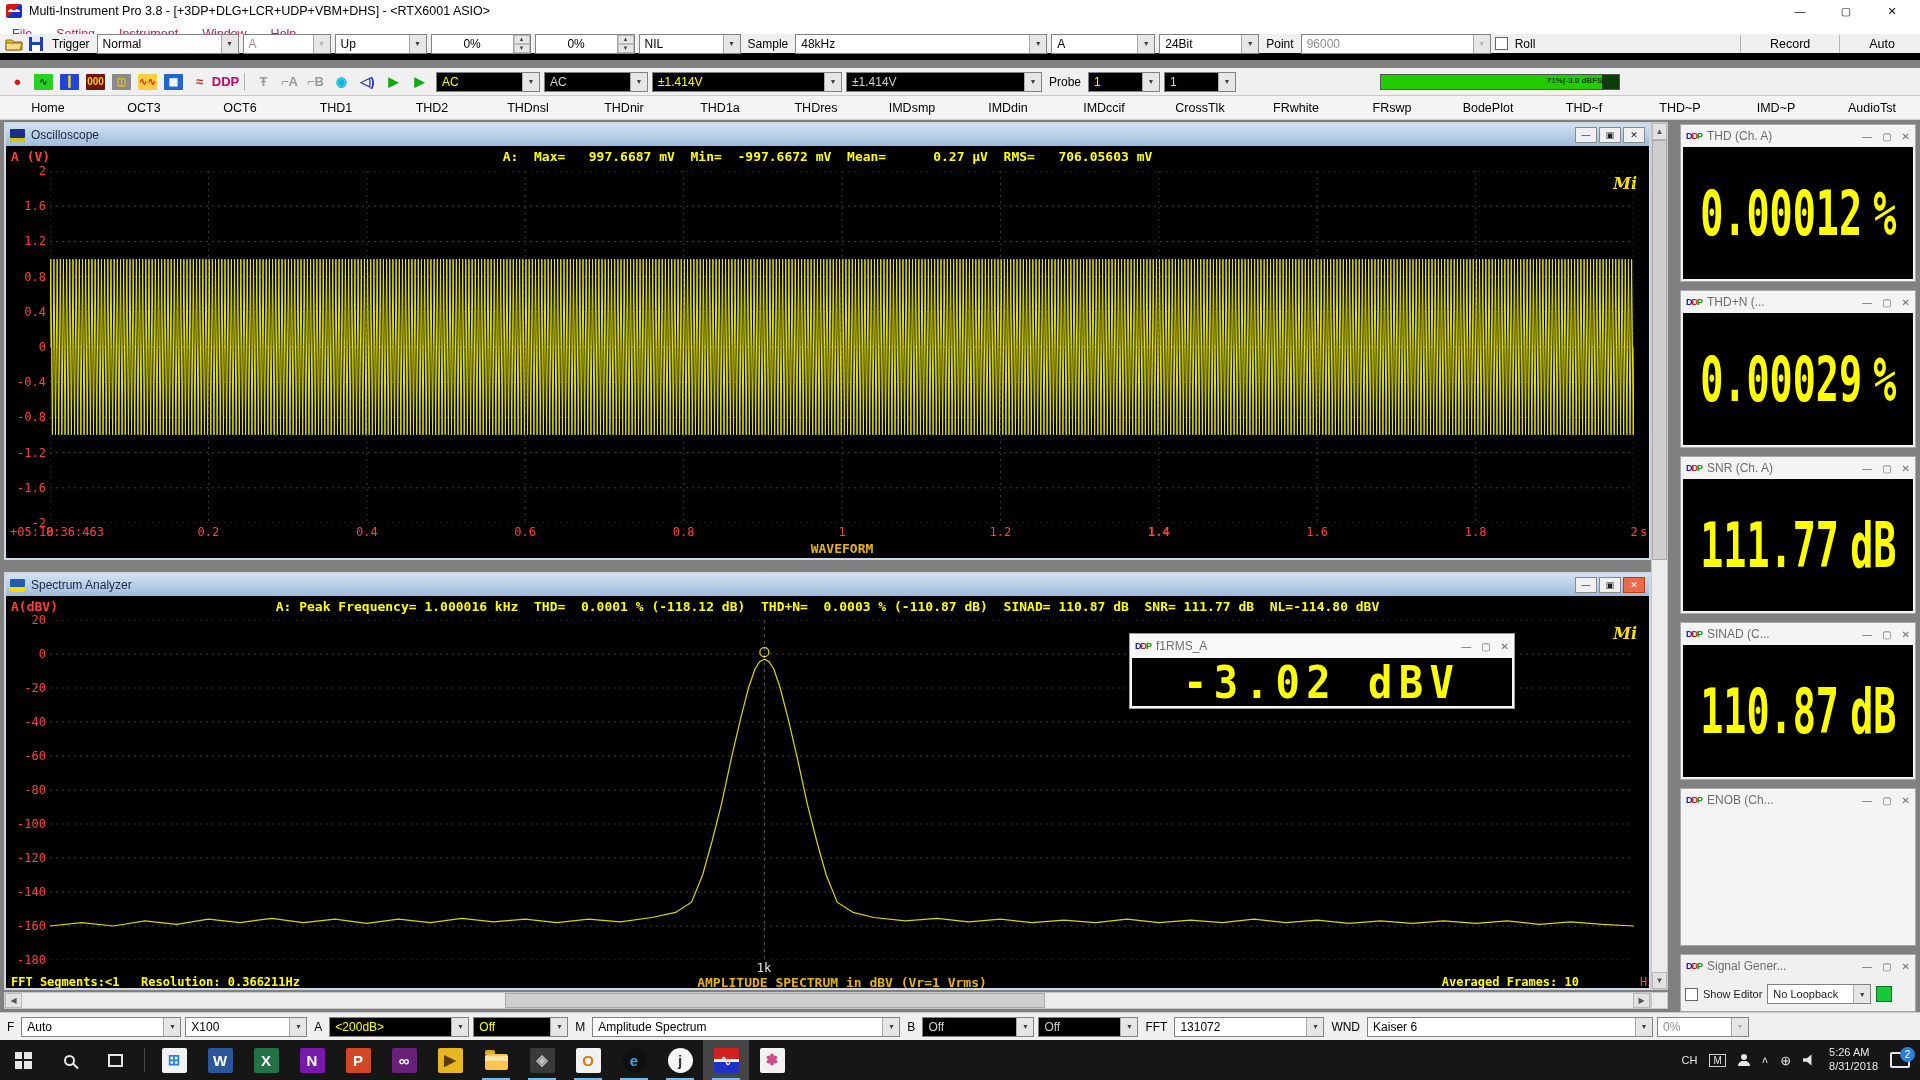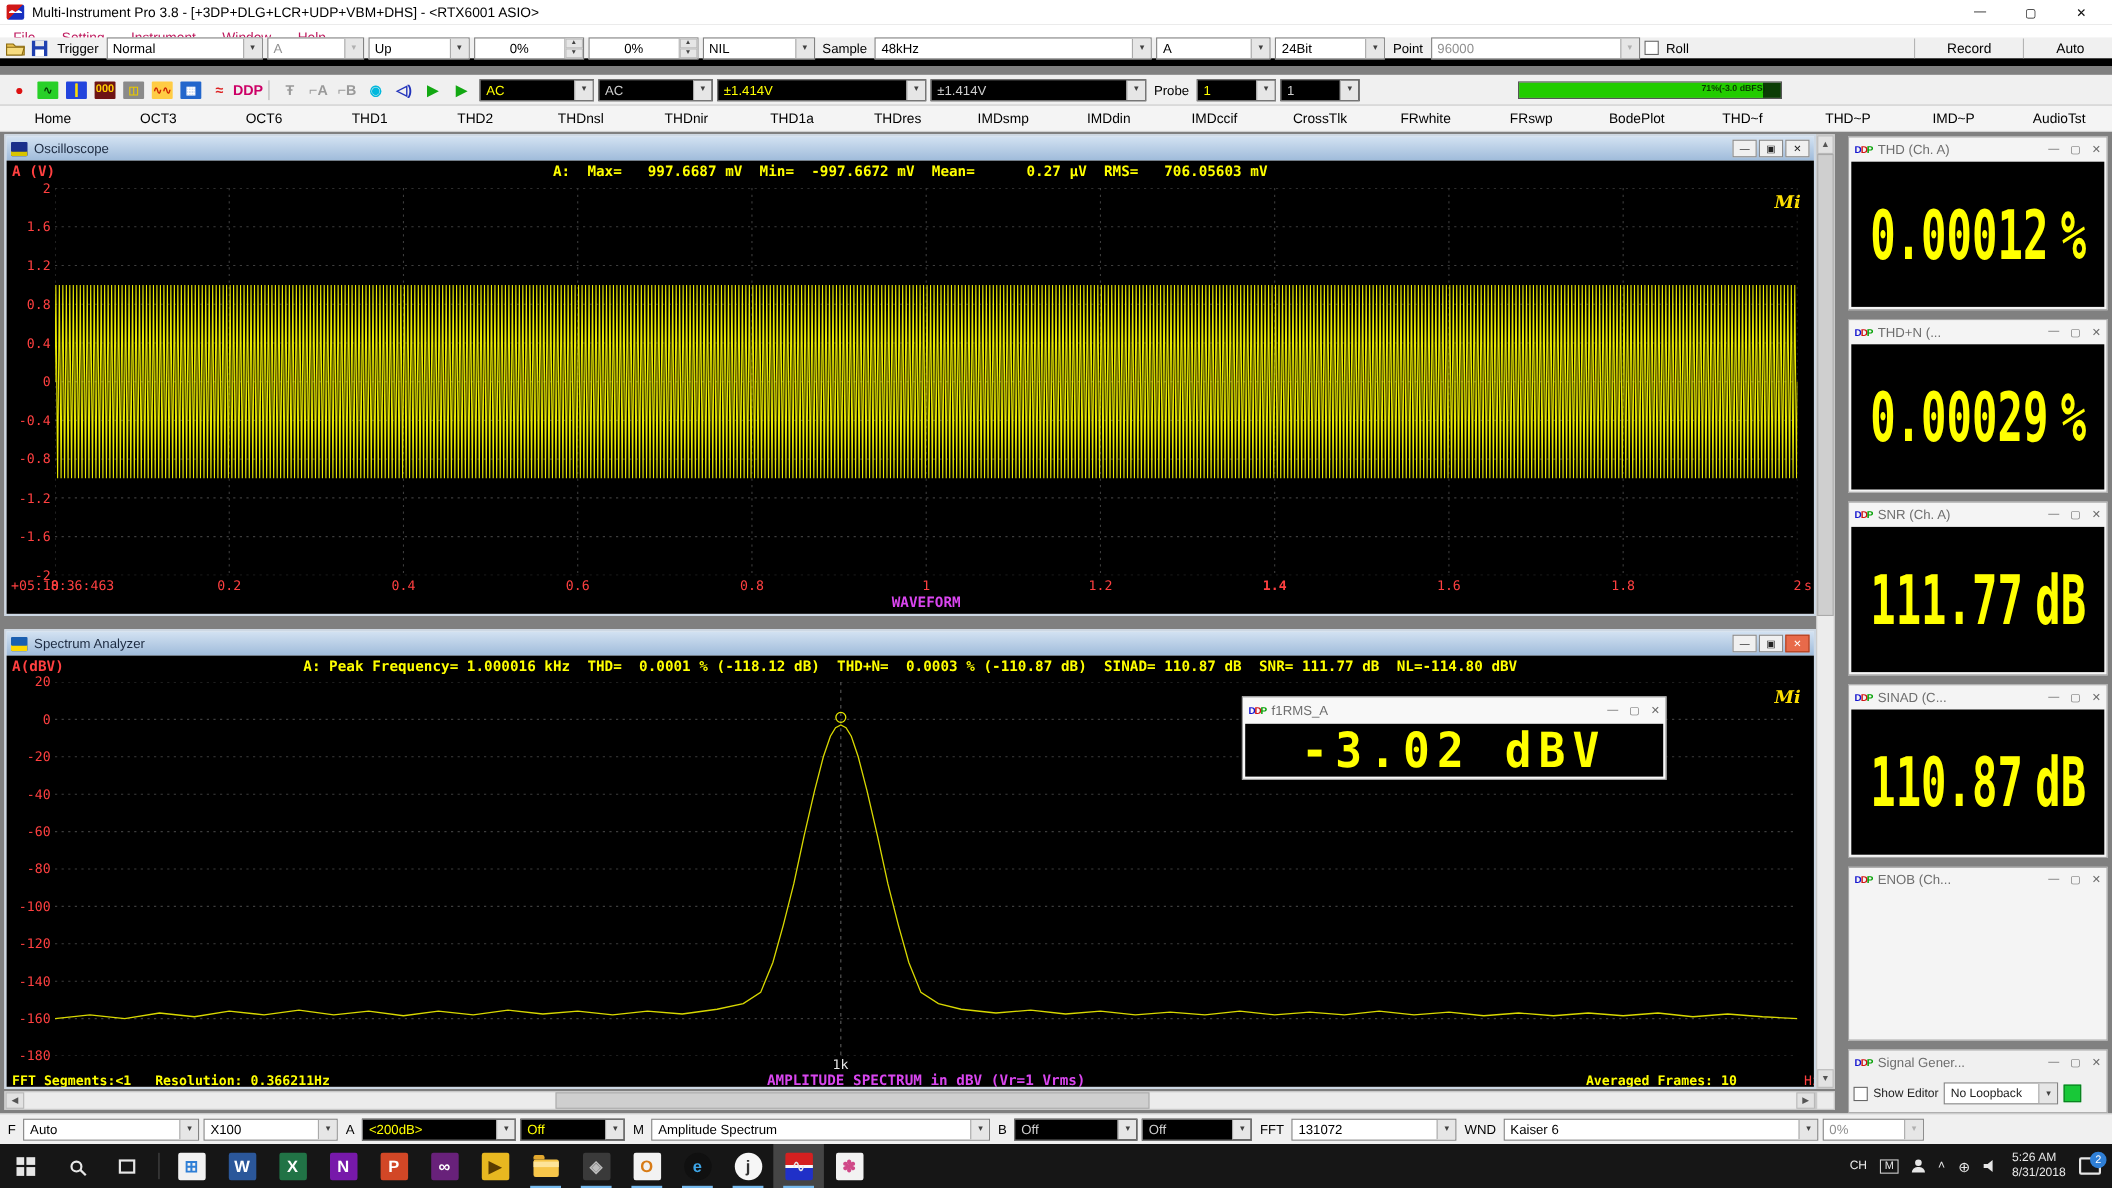--- a/index.html
+++ b/index.html
@@ -54,21 +54,21 @@
 .win-btns{margin-left:auto;display:flex;gap:2px}
 .win-btn{width:22px;height:16px;background:#f0f0f0;border:1px solid #8a8a8a;font-size:9px;display:flex;align-items:center;justify-content:center;color:#222}
 .win-btn.close-hot{background:#e86a4a;border-color:#b04020;color:#fff}
 .win-body{position:absolute;top:22px;left:0;right:0;bottom:0;background:#000;overflow:hidden}
 .stats{position:absolute;top:3px;left:0;right:0;text-align:center;color:#ffff00;font:bold 13px "DejaVu Sans Mono",monospace;white-space:pre}
 .chanlbl{position:absolute;left:5px;top:3px;color:#ff4040;font:bold 13px "DejaVu Sans Mono",monospace}
 .ytick{position:absolute;width:38px;text-align:right;color:#ff4040;font:12px "DejaVu Sans Mono",monospace}
 .xtick{position:absolute;transform:translateX(-50%);color:#ff4040;font:12px "DejaVu Sans Mono",monospace}
 .axisunit{position:absolute;color:#ff4040;font:12px "DejaVu Sans Mono",monospace}
 .tstamp{position:absolute;left:4px;color:#ff4040;font:12px "DejaVu Sans Mono",monospace;background:#000;padding-right:4px}
-.plot-title{position:absolute;color:#d946ef;font:bold 13px "DejaVu Sans Mono",monospace;transform:translateX(-50%);white-space:pre}
+.plot-title{position:absolute;color:#eab308;font:bold 13px "DejaVu Sans Mono",monospace;transform:translateX(-50%);white-space:pre}
 .ptext{position:absolute;color:#ffff00;font:bold 12px "DejaVu Sans Mono",monospace;white-space:pre}
 .milogo{position:absolute;right:12px;color:#ffe000;font:bold italic 16px "DejaVu Serif",serif}
 svg{position:absolute;display:block}
 
 
 .sb{position:absolute;background:#ececec;border:1px solid #c8c8c8;display:flex}
 .sb-btn{background:#e2e2e2;border:1px solid #b8b8b8;color:#555;display:flex;align-items:center;justify-content:center;font-size:8px;flex:none}
 .sb-thumb{background:#cfcfcf;border:1px solid #aaa}
 
 

